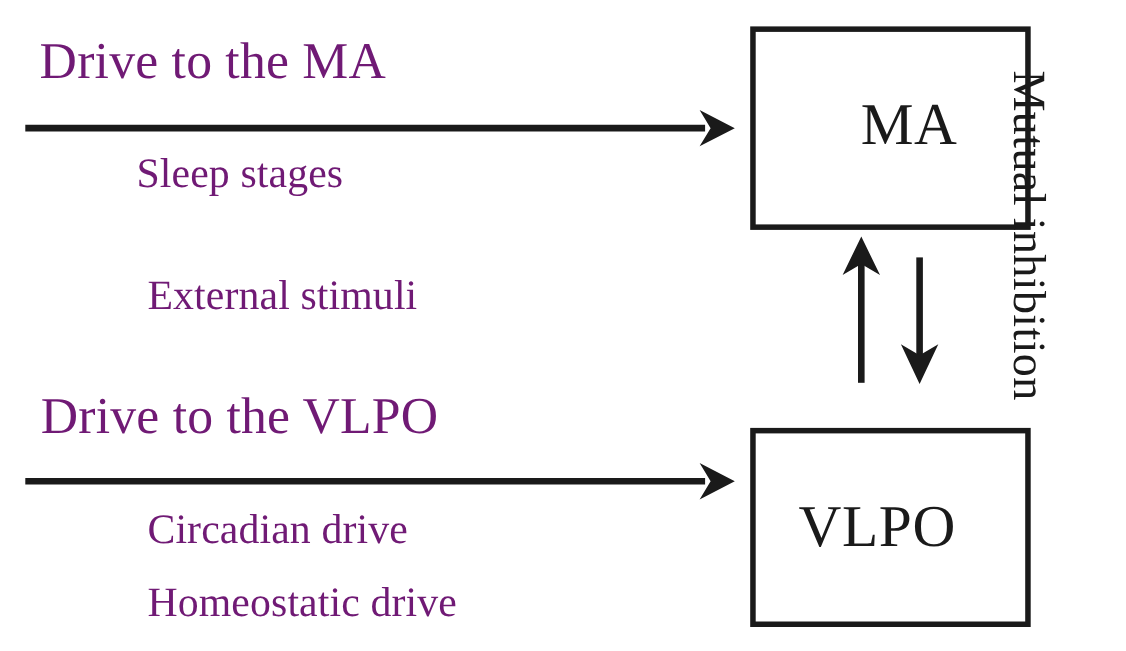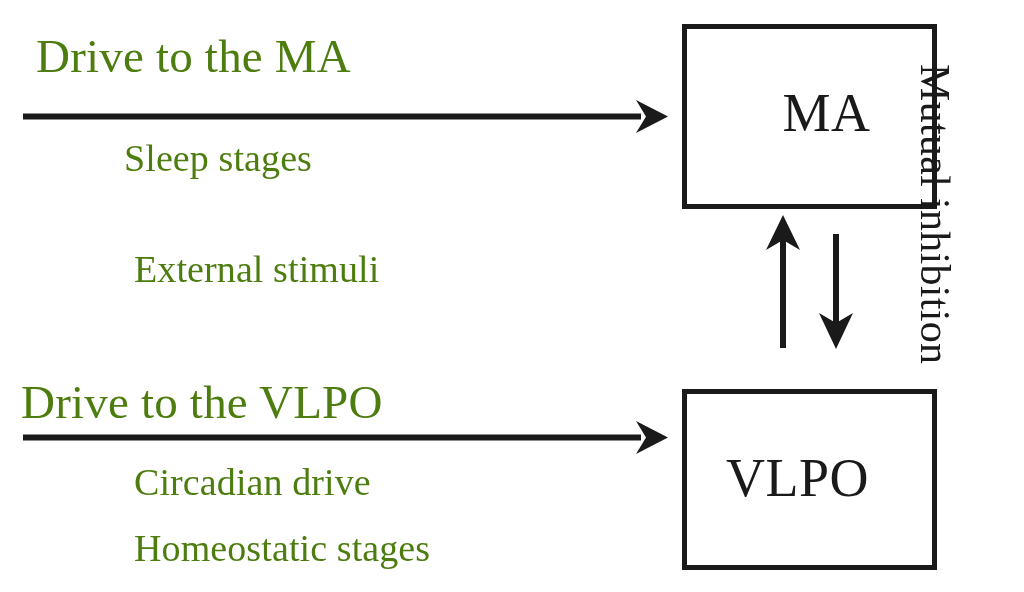--- a/index.html
+++ b/index.html
@@ -22,30 +22,30 @@
     position: absolute;
     left: 0;
     top: 0;
     width: 1024px;
     height: 592px;
   }
   .txt {
     position: absolute;
     white-space: nowrap;
     line-height: 1;
-    color: #4d7c0f;
+    color: #701a75;
   }
 
   
   .heading {
     font-size: 47px;
     letter-spacing: 0.2px;
   }
   #drive-ma-heading { left: 36px; top: 33px; }
-  #drive-vlpo-heading { left: 21px; top: 356px; margin-top: 23px; }
+  #drive-vlpo-heading { left: 37px; top: 356px; }
 
   
   .subitem {
     font-size: 38px;
     letter-spacing: 0.1px;
   }
   #sleep-stages      { left: 124px; top: 139px; }
   #external-stimuli  { left: 134px; top: 206px; margin-top: 44px; }
   #circadian-drive   { left: 134px; top: 463px; }
   #homeostatic-drive { left: 134px; top: 529px; }
@@ -133,21 +133,21 @@
   <div class="txt heading" id="drive-ma-heading">Drive to the MA</div>
 
   <div class="txt subitem" id="sleep-stages">Sleep stages</div>
 
   <div class="txt subitem" id="external-stimuli">External stimuli</div>
 
   <div class="txt heading" id="drive-vlpo-heading">Drive to the VLPO</div>
 
   <div class="txt subitem" id="circadian-drive">Circadian drive</div>
 
-  <div class="txt subitem" id="homeostatic-drive">Homeostatic stages</div>
+  <div class="txt subitem" id="homeostatic-drive">Homeostatic drive</div>
 
   <div class="node-box" id="node-ma">
     <span class="node-label">MA</span>
   </div>
 
   <div class="node-box" id="node-vlpo">
     <span class="node-label">VLPO</span>
   </div>
 
   <div id="mutual-inhibition-wrap">

